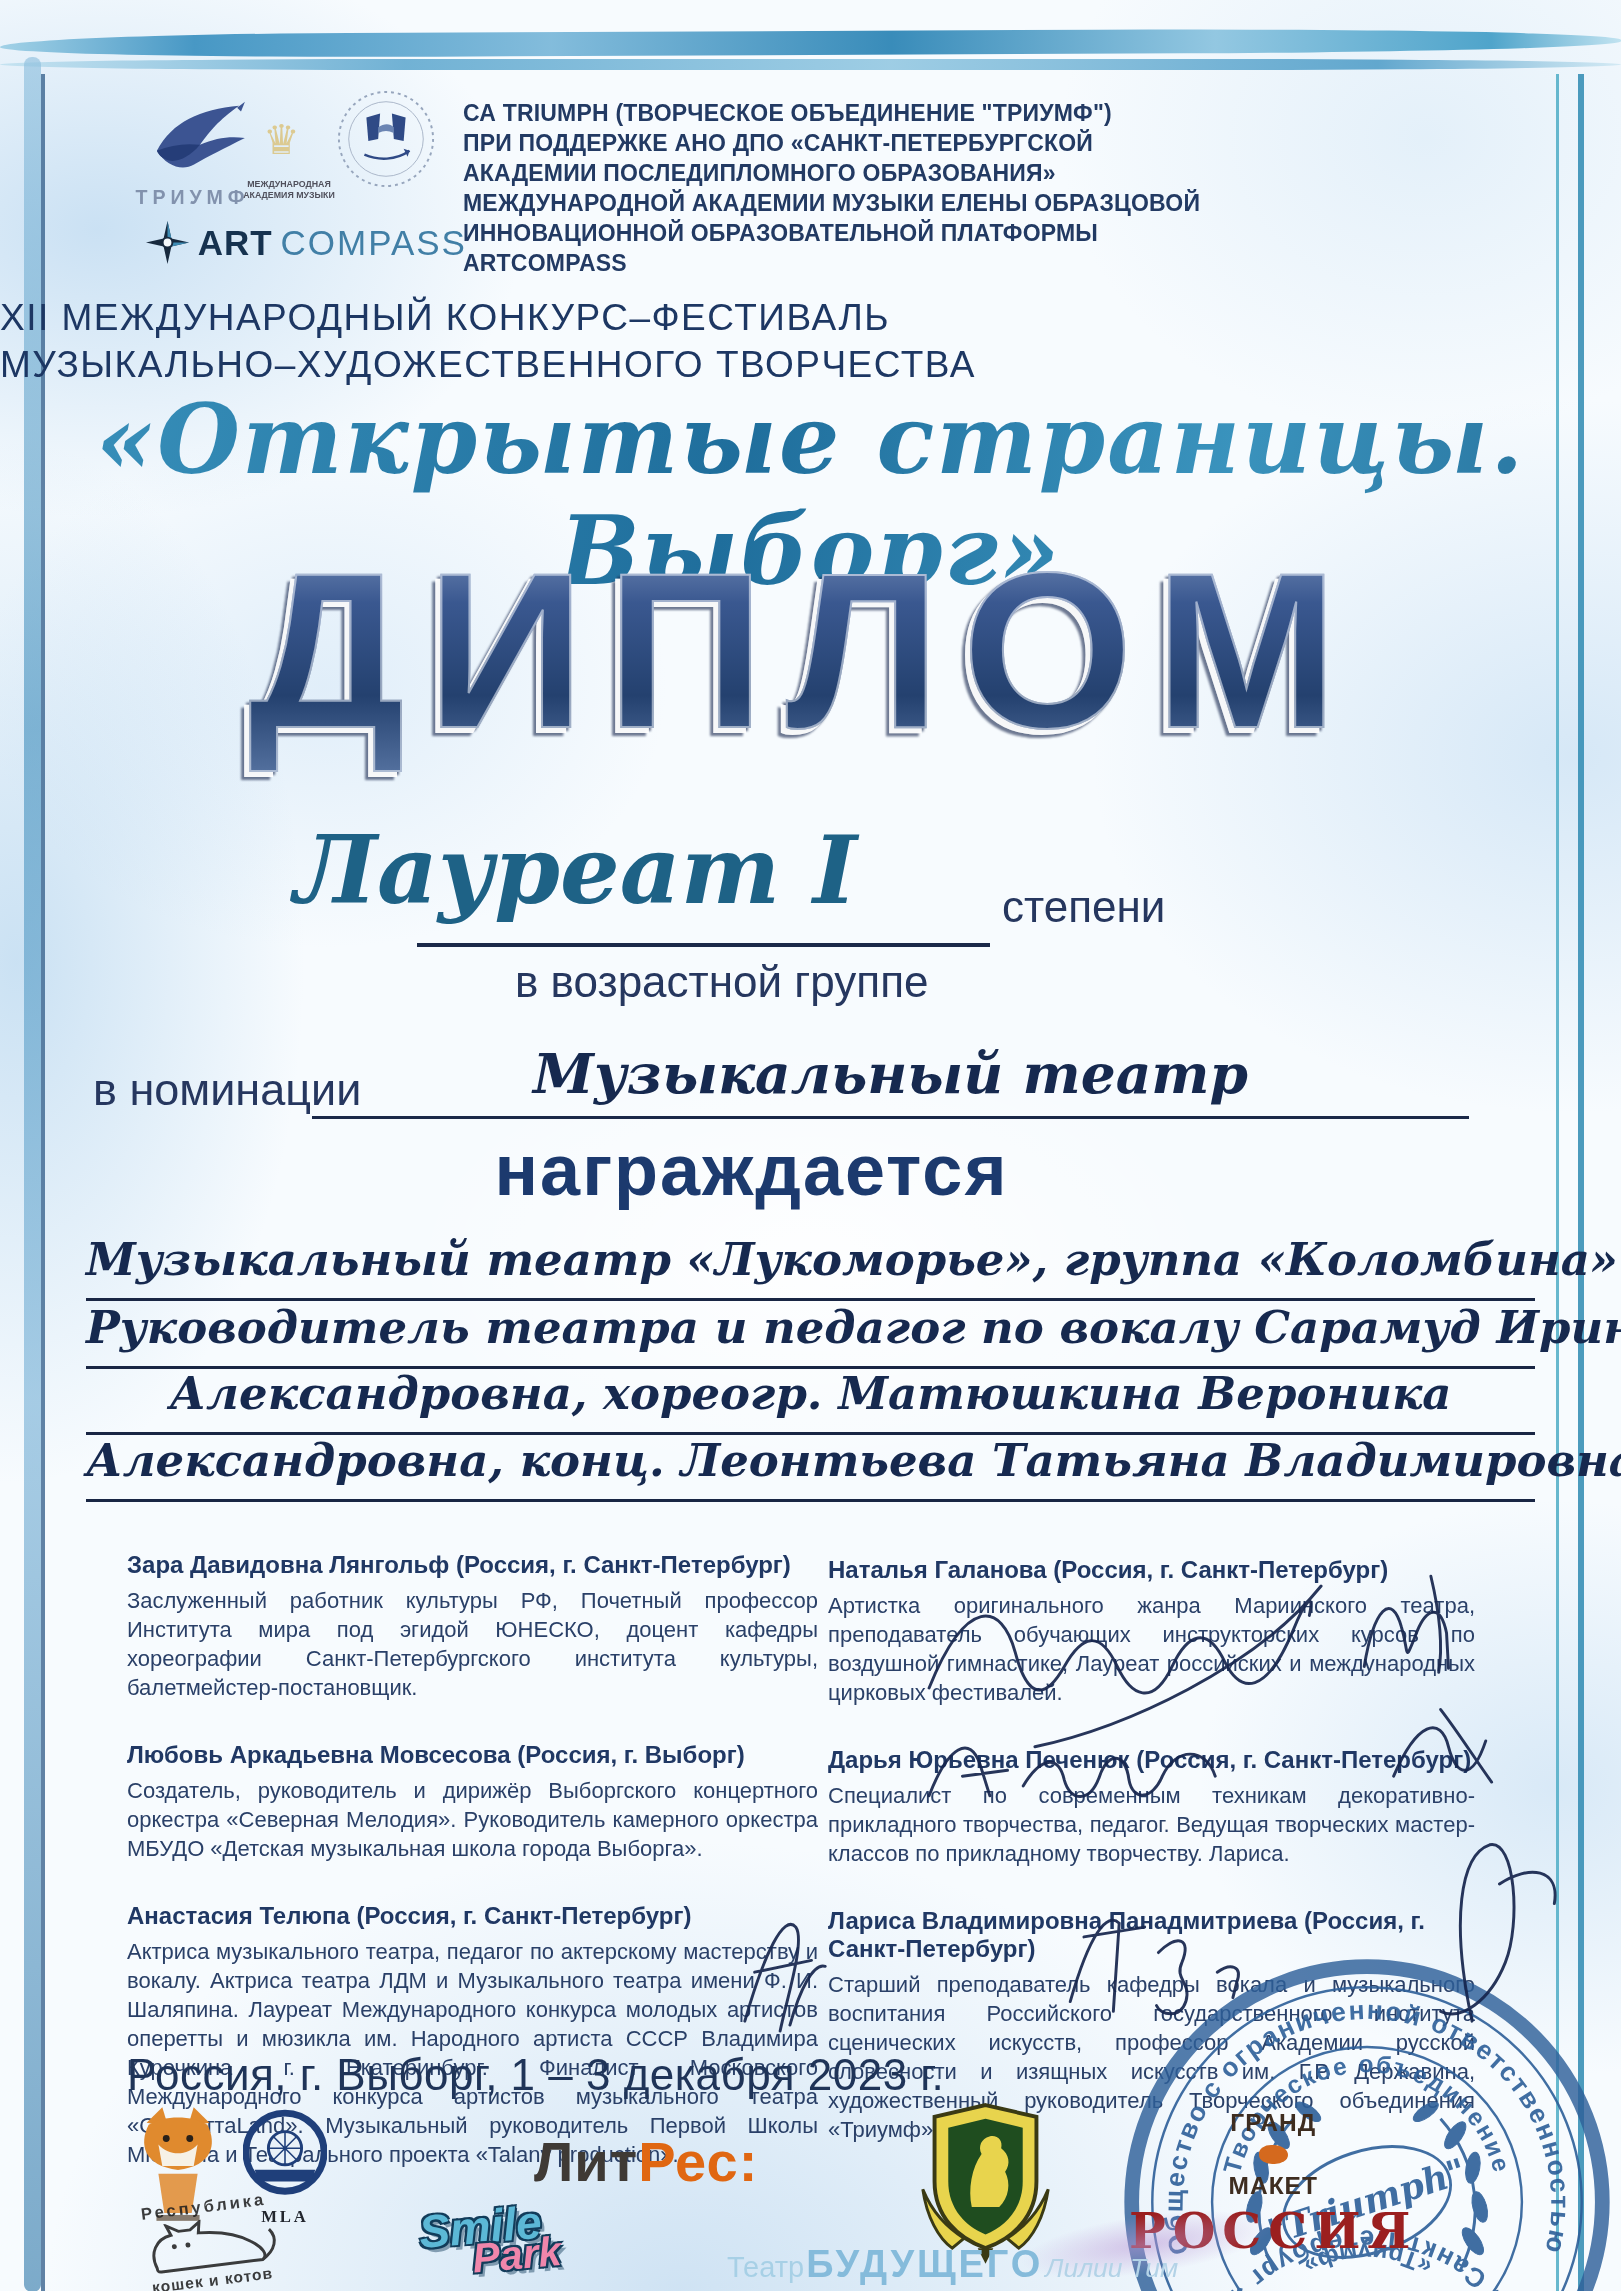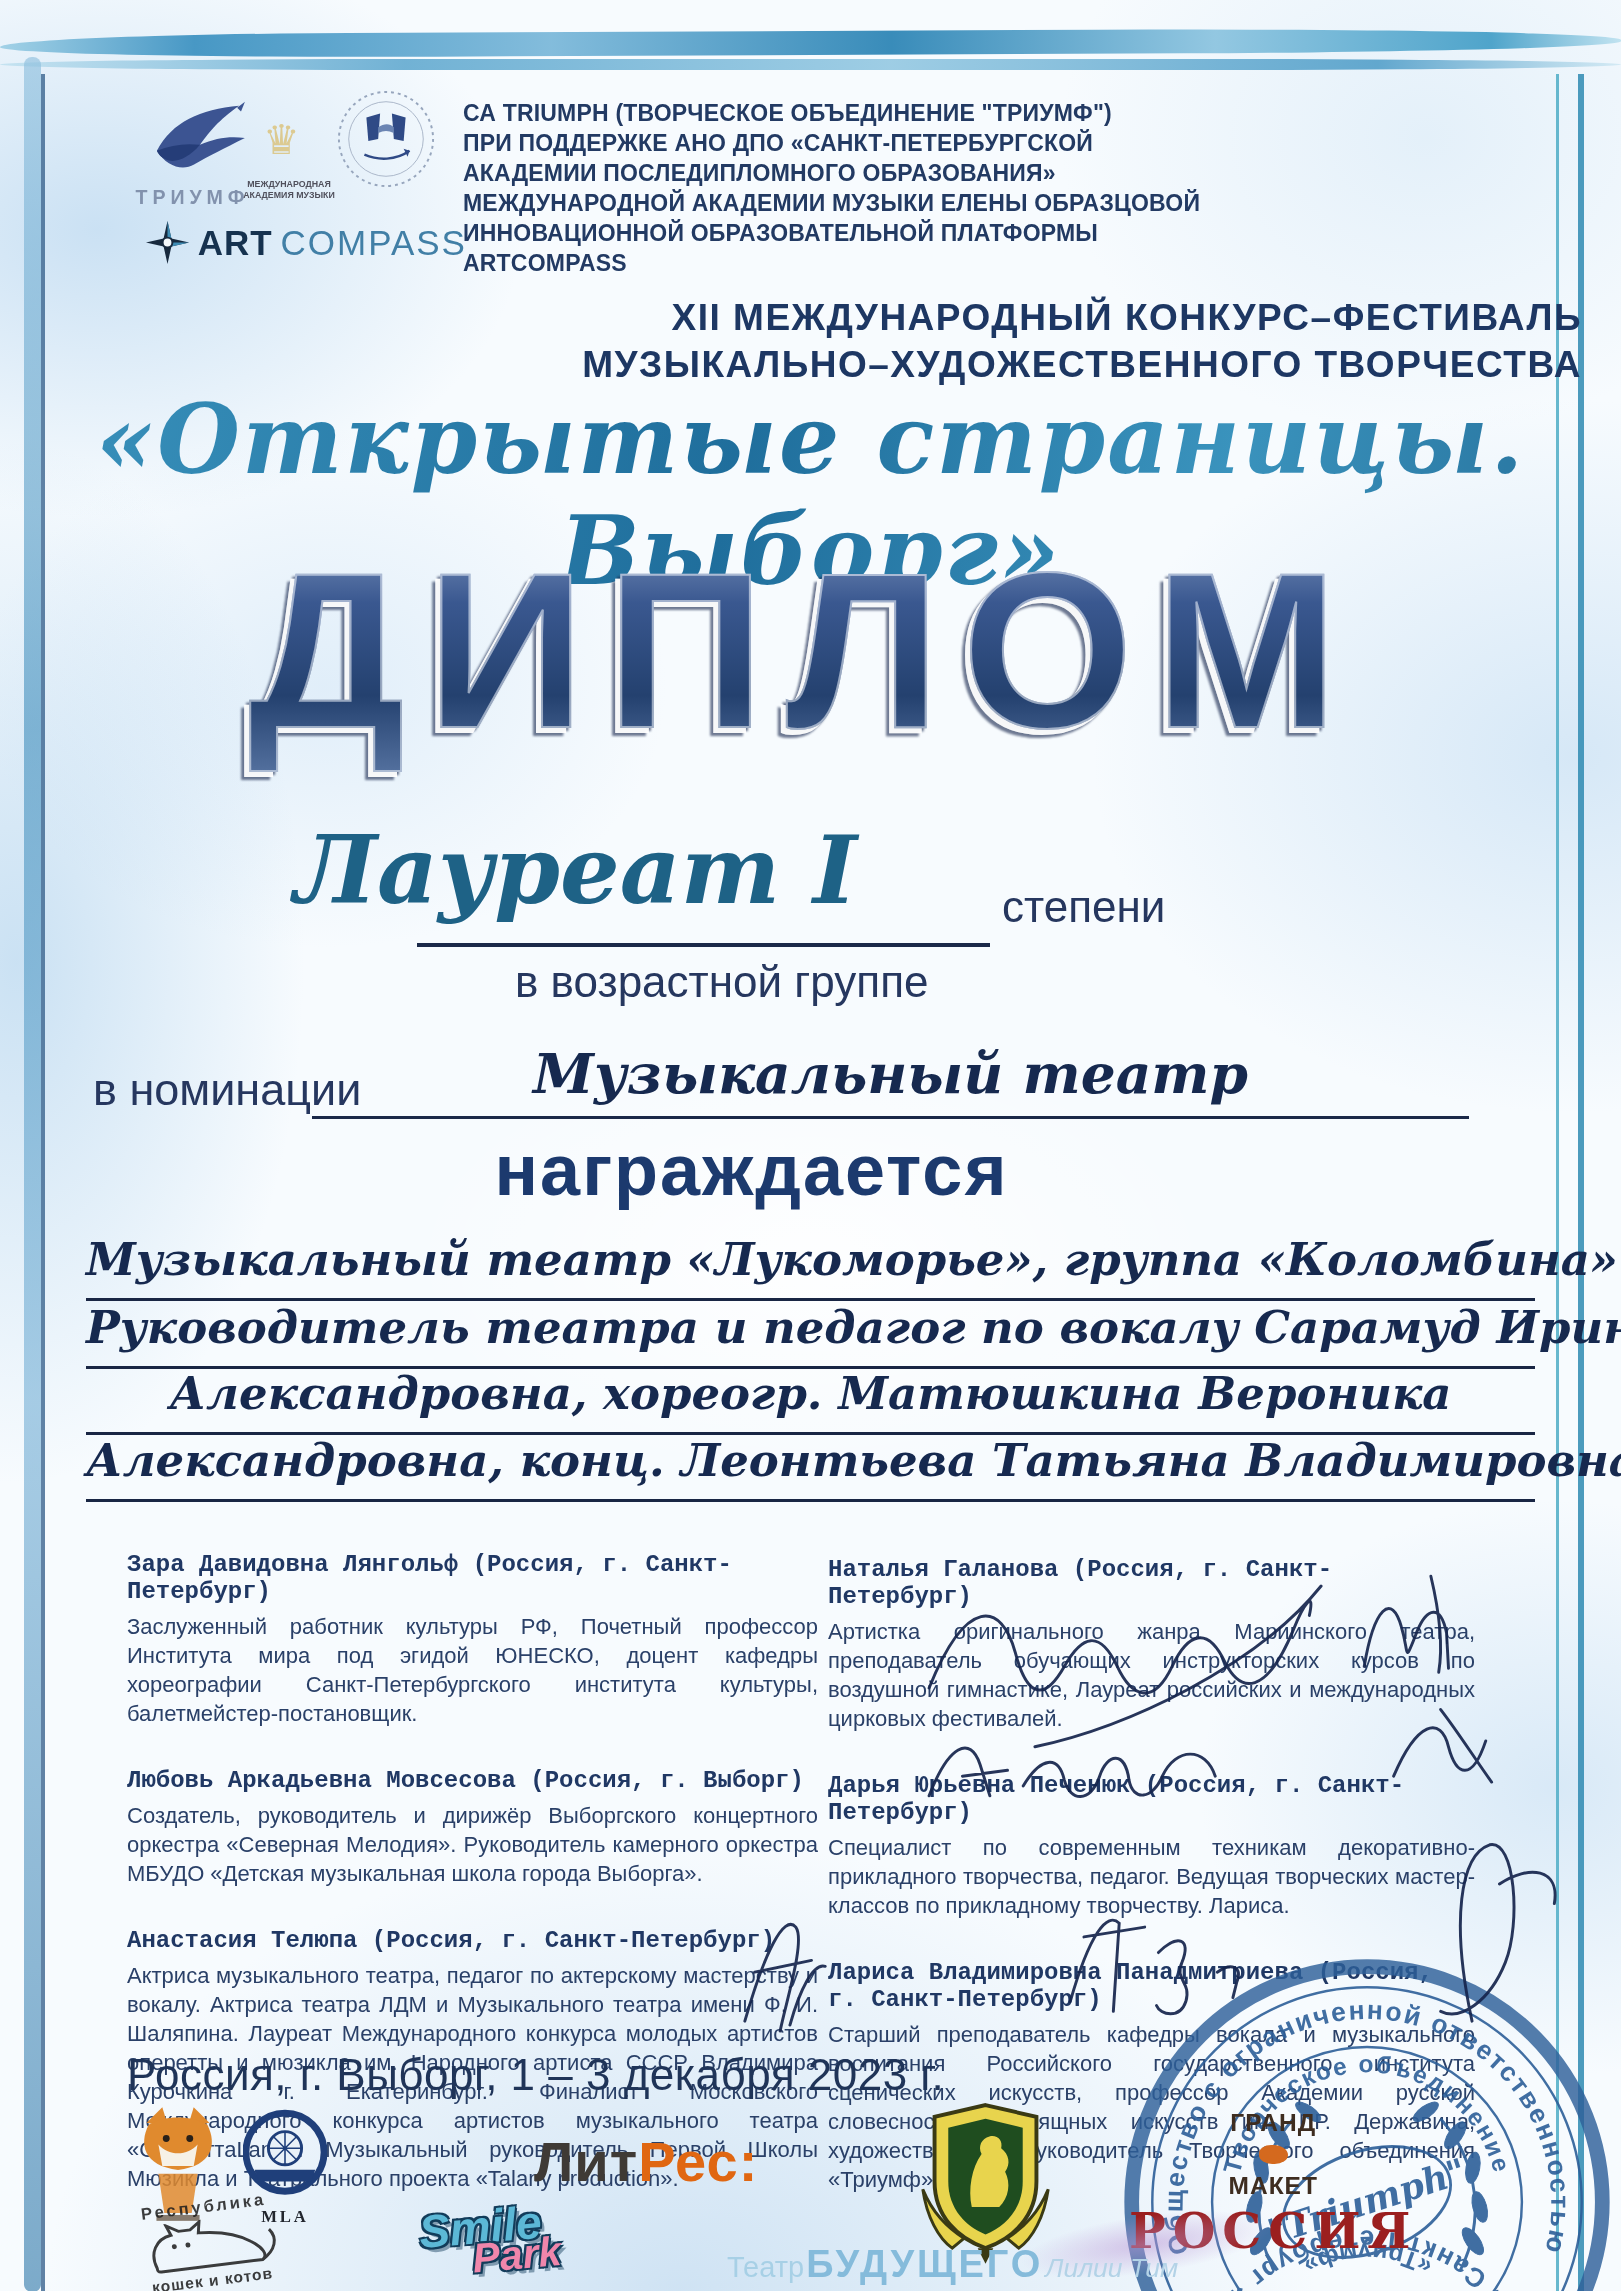--- a/index.html
+++ b/index.html
@@ -29,21 +29,21 @@
   .rline1{left:1556px;top:74px;bottom:0;width:2.9px;background:#57b0c9;opacity:.9;}
   .rline2{left:1578px;top:74px;bottom:0;width:5.9px;background:#2e8ab1;opacity:.85;}
   
   .org-lines{left:463px;top:98px;width:745px;color:#223a63;font-size:23px;line-height:30px;font-weight:600;letter-spacing:0.2px;}
   .triumph-label{left:129px;top:186px;width:127px;text-align:center;color:#8292ad;font-size:19.6px;font-weight:600;letter-spacing:4.9px;}
   .acad-lines{left:235px;top:179px;width:108px;text-align:center;color:#50505c;font-size:8.8px;font-weight:700;line-height:10.8px;}
   .artcompass{left:145px;top:220px;display:flex;align-items:center;gap:7.8px;}
   .artcompass .art{font-size:35px;font-weight:800;color:#16324f;letter-spacing:1px;}
   .artcompass .compass{font-size:35px;font-weight:400;color:#417fa6;letter-spacing:2px;}
   
-  .festival{left:0;right:39px;top:294px;text-align:right;color:#1d3763;font-size:37px;font-weight:700;letter-spacing:1.5px;line-height:47px;padding-left:16px;}
+  .festival{left:0;right:39px;top:294px;text-align:left;color:#1d3763;font-size:37px;font-weight:400;letter-spacing:1.5px;line-height:47px;}
   .script-title{left:0;right:0;top:384px;text-align:center;font-family:"DejaVu Serif",serif;font-style:italic;
     font-size:95px;font-weight:600;letter-spacing:2px;
     background:linear-gradient(100deg,#3a93bd 0%,#1f6e9c 45%,#3a93bd 75%,#256f9a 100%);
     -webkit-background-clip:text;background-clip:text;color:transparent;}
   .diploma{left:0;right:49px;top:529px;text-align:center;font-size:220px;font-weight:800;letter-spacing:21.6px;line-height:245px;
     background:linear-gradient(180deg,#7b93bd 0%,#3a5890 30%,#24416f 68%,#54719f 100%);
     -webkit-background-clip:text;background-clip:text;color:transparent;
     -webkit-text-stroke:2px rgba(245,250,255,.55);
     filter:drop-shadow(-4.9px 5.9px 0 rgba(255,255,255,.95)) drop-shadow(-2.9px 3.9px 1px rgba(24,40,78,.65));margin-left:36px;}
   
@@ -52,21 +52,21 @@
   .laureate-line{left:417px;top:943px;width:573px;height:3.9px;background:#1b2949;}
   .degree{left:1002px;top:882px;font-size:44px;color:#26375f;}
   .age-label{left:515px;top:957px;font-size:44px;color:#26375f;}
   .age-value{left:978px;top:933px;font-size:45px;border-bottom:3.4px solid #1b2949;padding:0 9.8px 9.8px;}
   .nom-label{left:93px;top:1064px;font-size:45px;color:#26375f;}
   .nom-line{left:312px;top:1041px;width:1157px;border-bottom:3.4px solid #1b2949;text-align:center;font-size:55px;padding-bottom:9.8px;}
   .awarded{left:0;right:118px;top:1129px;text-align:center;font-size:72px;font-weight:800;color:#1c3a6e;letter-spacing:2px;}
   .recipient{left:86px;width:1449px;height:65px;border-bottom:3.4px solid #192644;text-align:center;font-size:45px;white-space:nowrap;}
   
   .jury-col{display:flex;flex-direction:column;gap:39px;}
-  .jury-name{font-size:24px;font-weight:700;color:#203864;font-family:Liberation Mono, monospace;}
+  .jury-name{font-size:24px;font-weight:700;color:#203864;}
   .jury-bio{margin-top:6.9px;font-size:22px;line-height:29px;color:#2a4068;text-align:justify;}
   .date-line{left:127px;top:2050px;font-size:44px;color:#1f3458;letter-spacing:0.5px;}
   
   .mla-label{text-align:center;font-family:"Liberation Serif",serif;font-size:16.7px;letter-spacing:2.9px;color:#22262e;font-weight:700;}
   .litres{left:534px;top:2129px;font-size:56px;font-weight:800;letter-spacing:1px;}
   .litres .lit{color:#3f3a35;} .litres .res{color:#e06712;}
   .grand{left:1129px;top:2109px;text-align:center;}
   .grand-l1{display:flex;align-items:center;gap:7.8px;font-size:24.5px;font-weight:800;color:#3e2d20;letter-spacing:1px;flex-direction:column;}
   .bear{width:29px;height:19.6px;background:#d4691e;border-radius:45% 55% 50% 50%;}
   .grand-l2{font-family:"DejaVu Serif",serif;font-size:49px;font-weight:800;color:#9b1f1f;letter-spacing:6.9px;margin-top:2px;}

